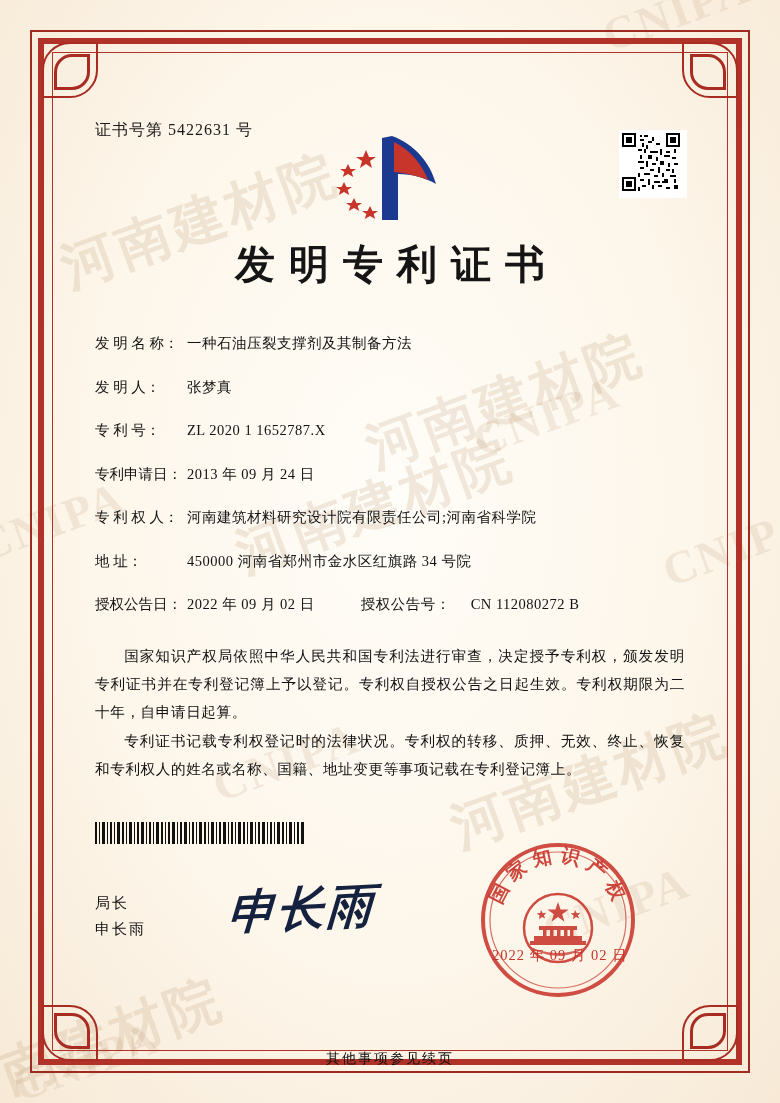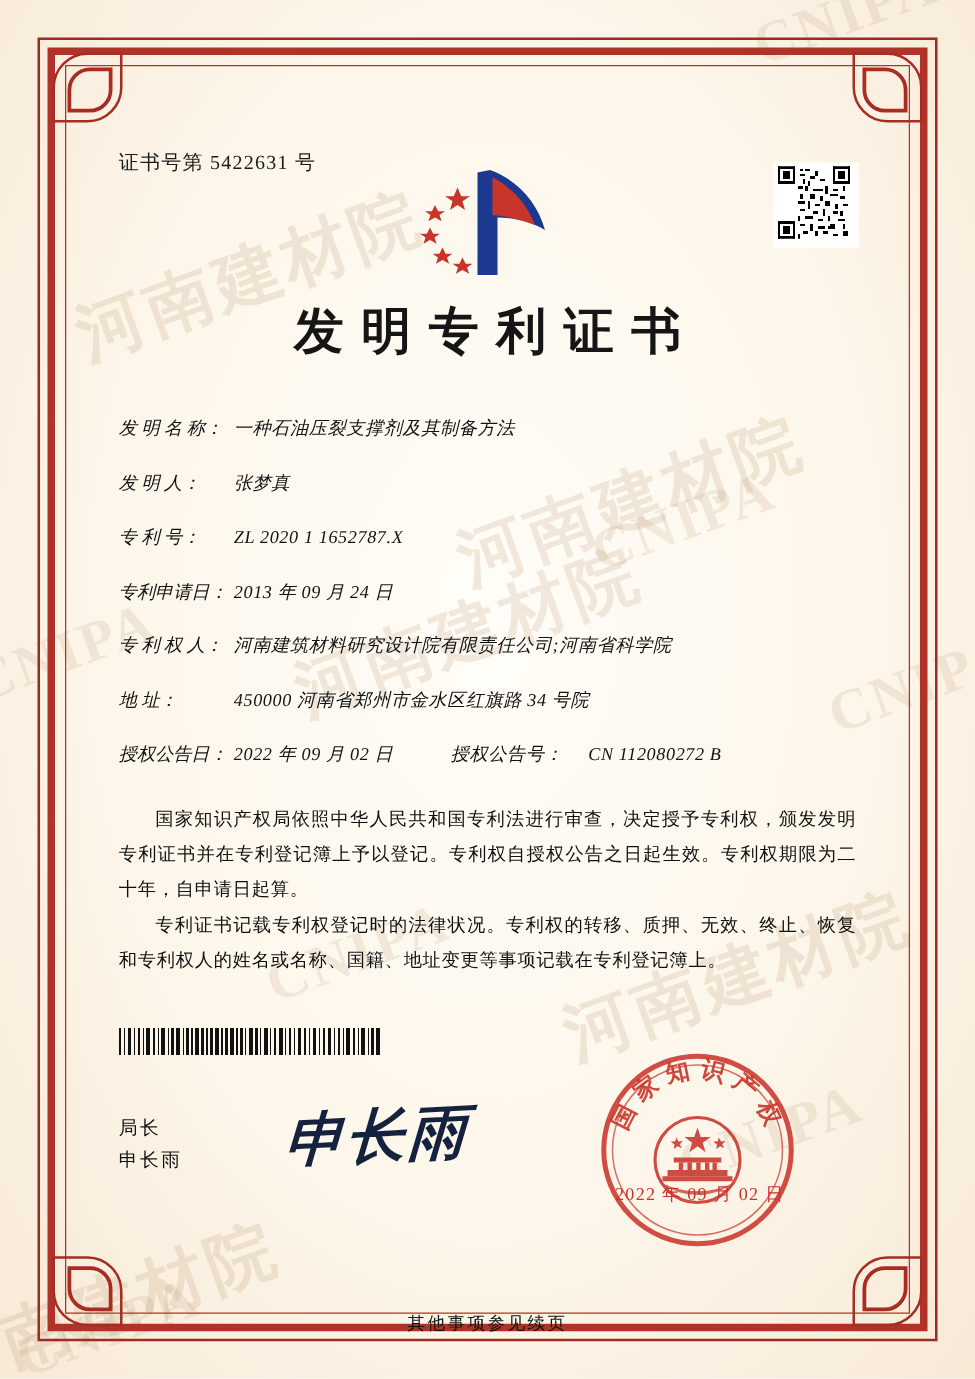--- a/index.html
+++ b/index.html
@@ -94,21 +94,20 @@
   .fields{
     margin-top:44px;
     font-size:14.5px;
     color:#121212;
     line-height:1;
   }
   .frow{
     display:flex;
     align-items:flex-start;
     margin-bottom:29px;
-    font-style:italic;
   }
   .flabel{
     width:92px;flex:none;
     letter-spacing:0px;
     white-space:nowrap;
   }
   .fval{
     flex:1;
     letter-spacing:0.5px;
   }

